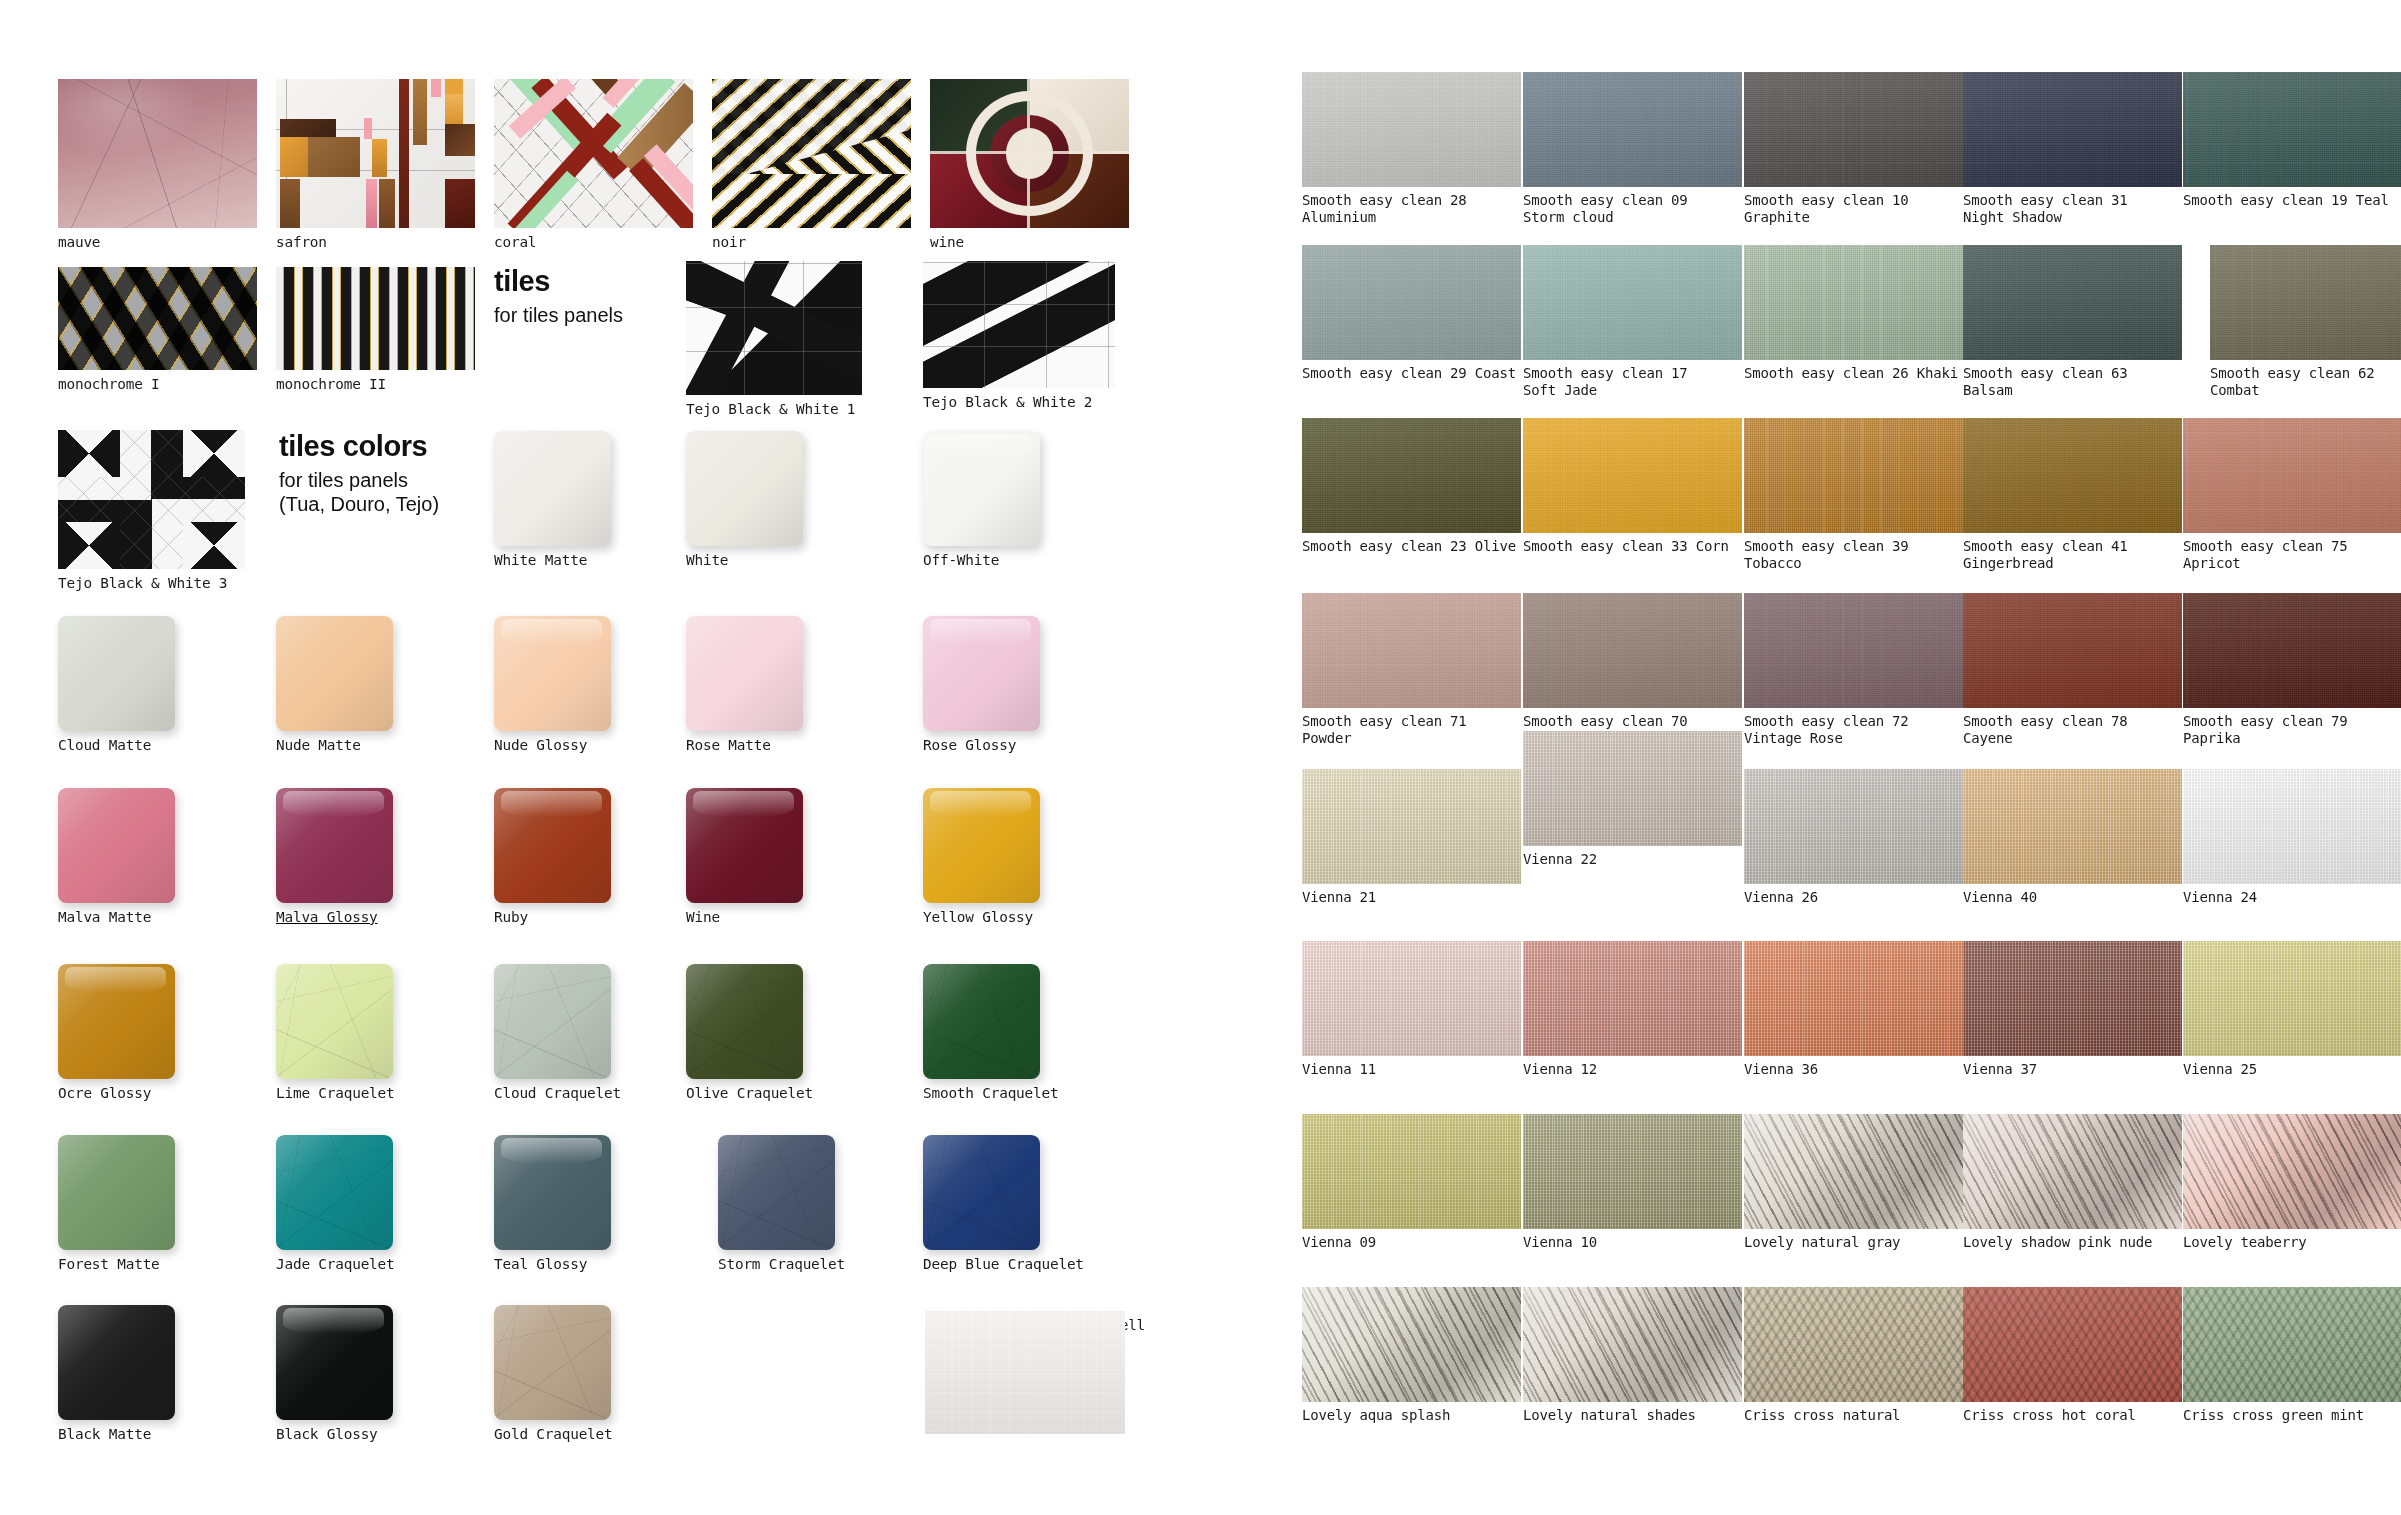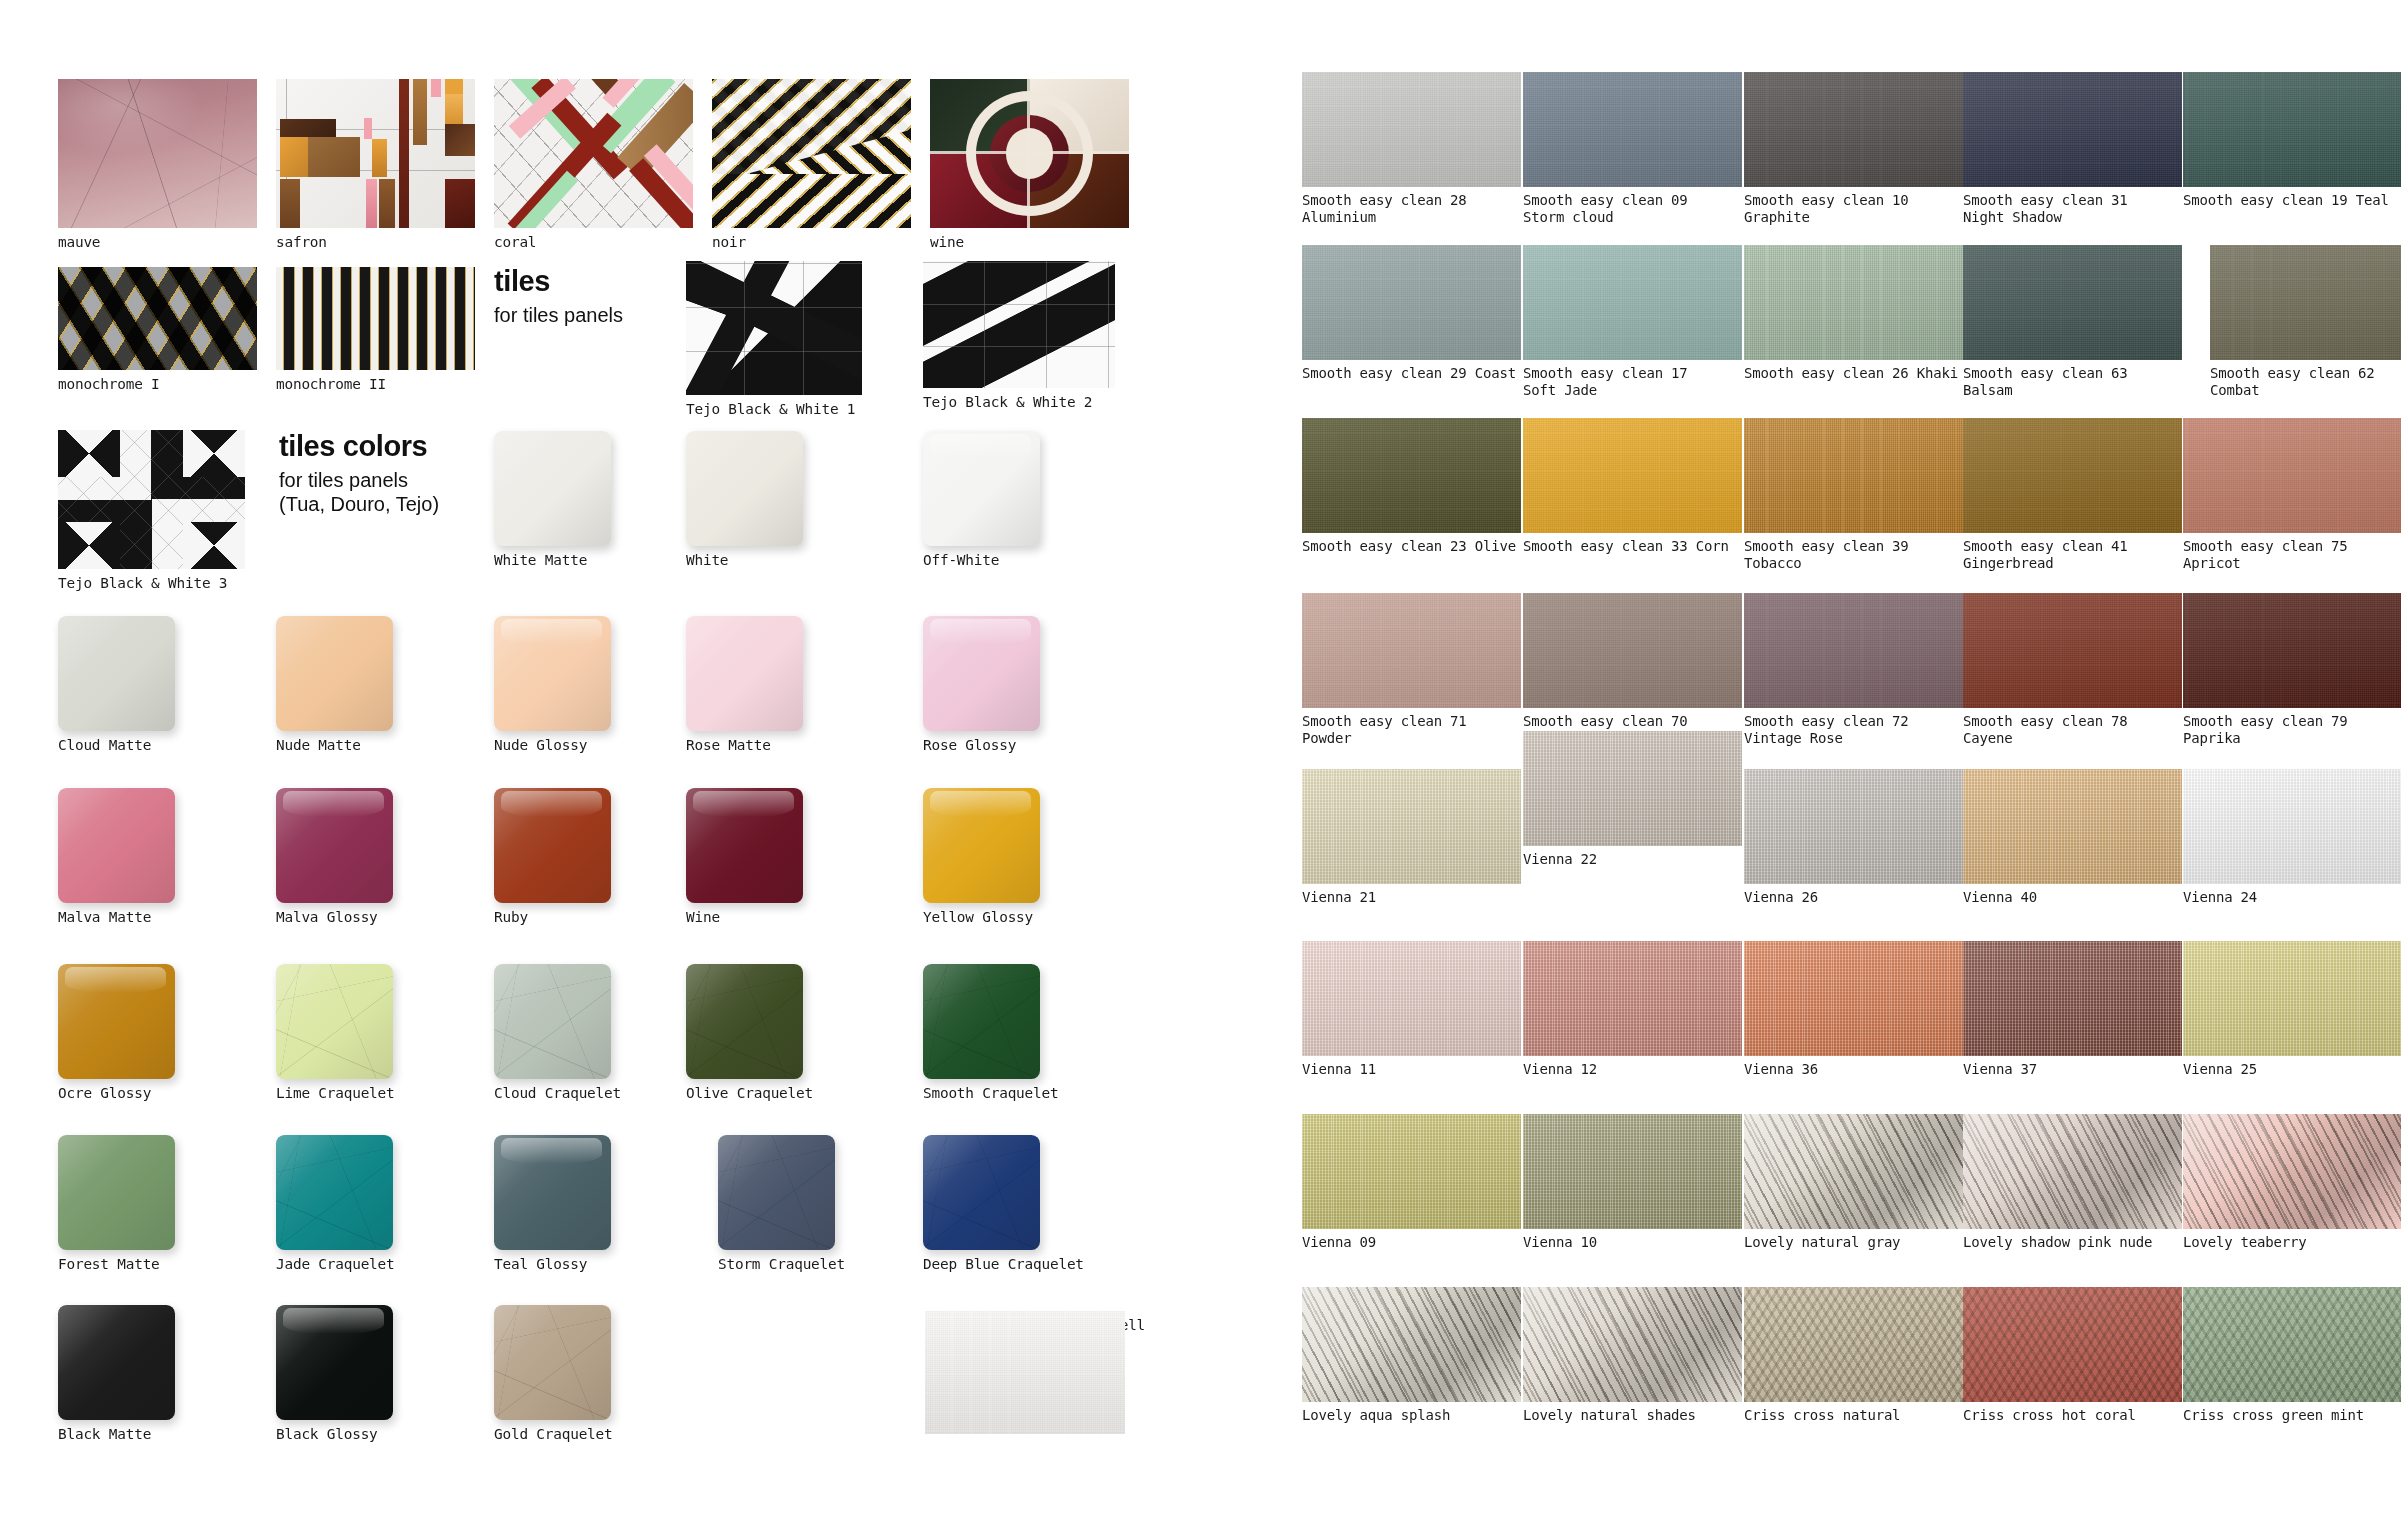--- a/index.html
+++ b/index.html
@@ -340,21 +340,21 @@
         <div class="cap">Rose Matte</div>
       </div>
       <div class="cell" style="left: 923px; top: 616px;">
         <div class="ctile glossy" style="position: relative; width: 117px; height: 115px; background: rgb(240, 200, 218);"></div>
         <div class="cap">Rose Glossy</div>
       </div>
       <div class="cell" style="left: 58px; top: 788px;">
         <div class="ctile " style="position: relative; width: 117px; height: 115px; background: rgb(217, 120, 140);"></div>
         <div class="cap">Malva Matte</div>
       </div>
-      <div class="cell" style="left: 276px; top: 788px;">
+      <div class="cell" style="left: 276px; top: 788px; text-decoration: underline;">
         <div class="ctile glossy" style="position: relative; width: 117px; height: 115px; background: rgb(142, 47, 82);"></div>
         <div class="cap">Malva  Glossy</div>
       </div>
       <div class="cell" style="left: 494px; top: 788px;">
         <div class="ctile glossy" style="position: relative; width: 117px; height: 115px; background: rgb(158, 58, 27);"></div>
         <div class="cap">Ruby</div>
       </div>
       <div class="cell" style="left: 686px; top: 788px;">
         <div class="ctile glossy" style="position: relative; width: 117px; height: 115px; background: rgb(107, 21, 39);"></div>
         <div class="cap">Wine</div>

